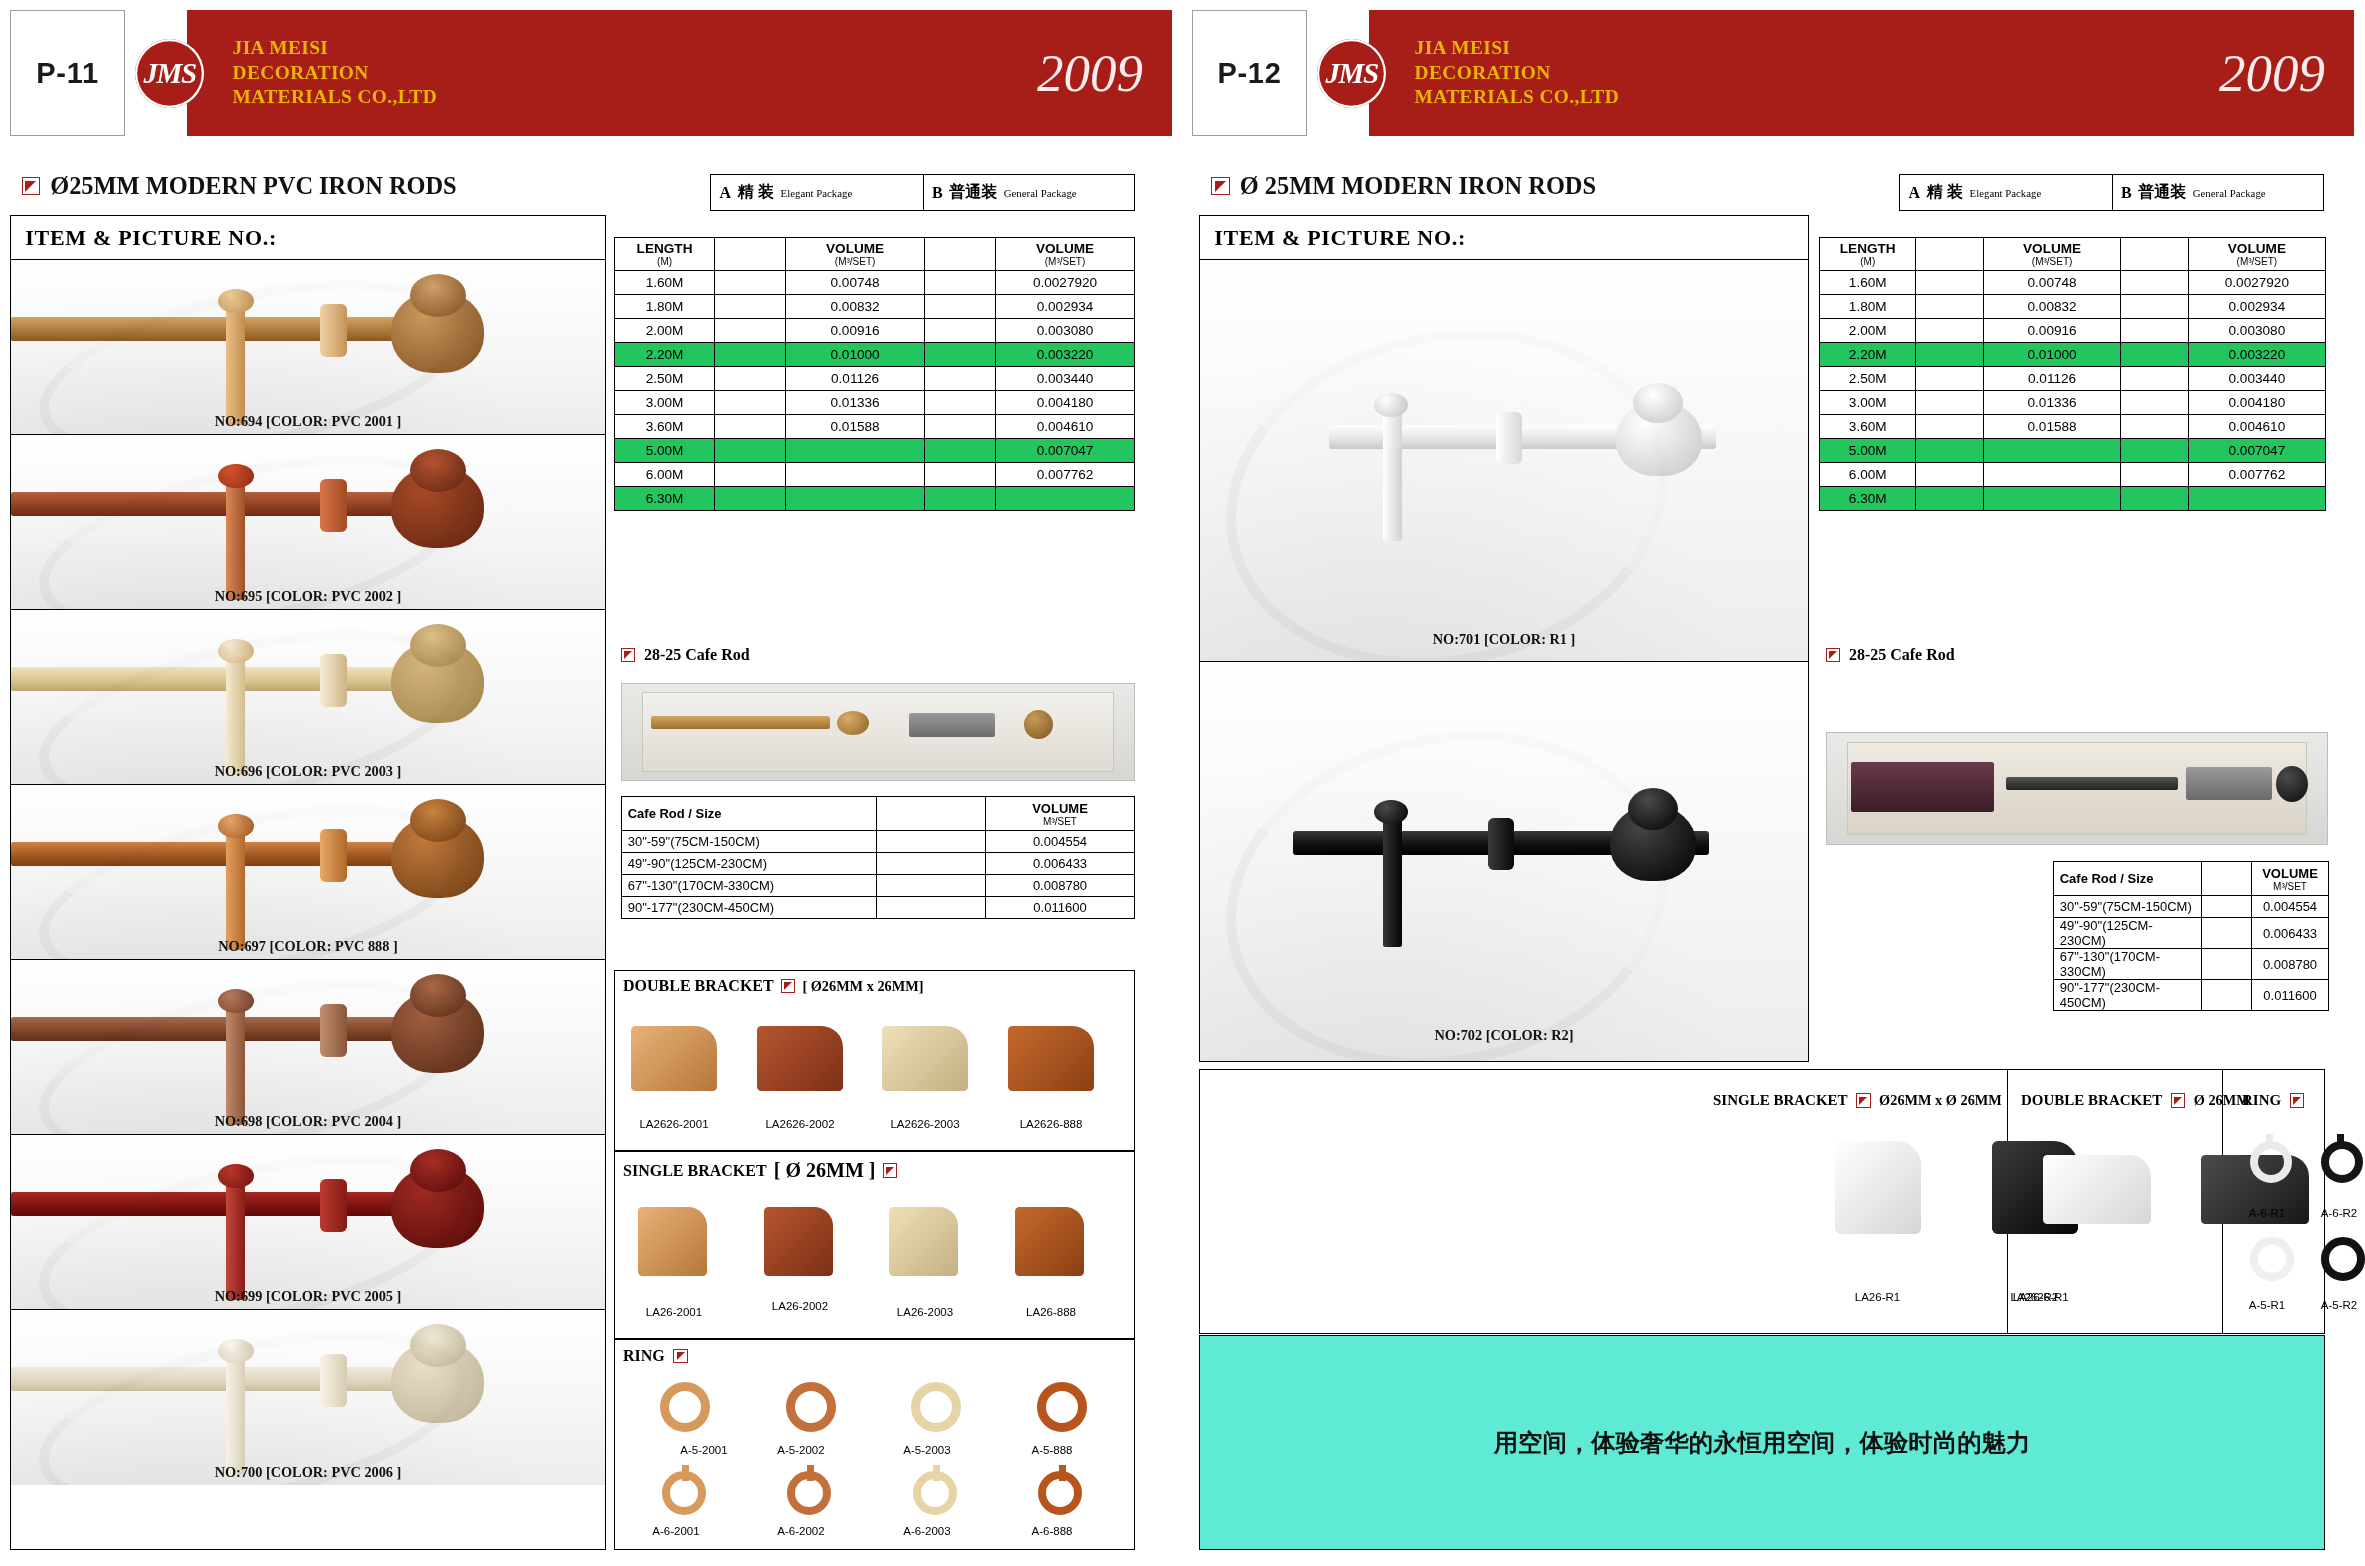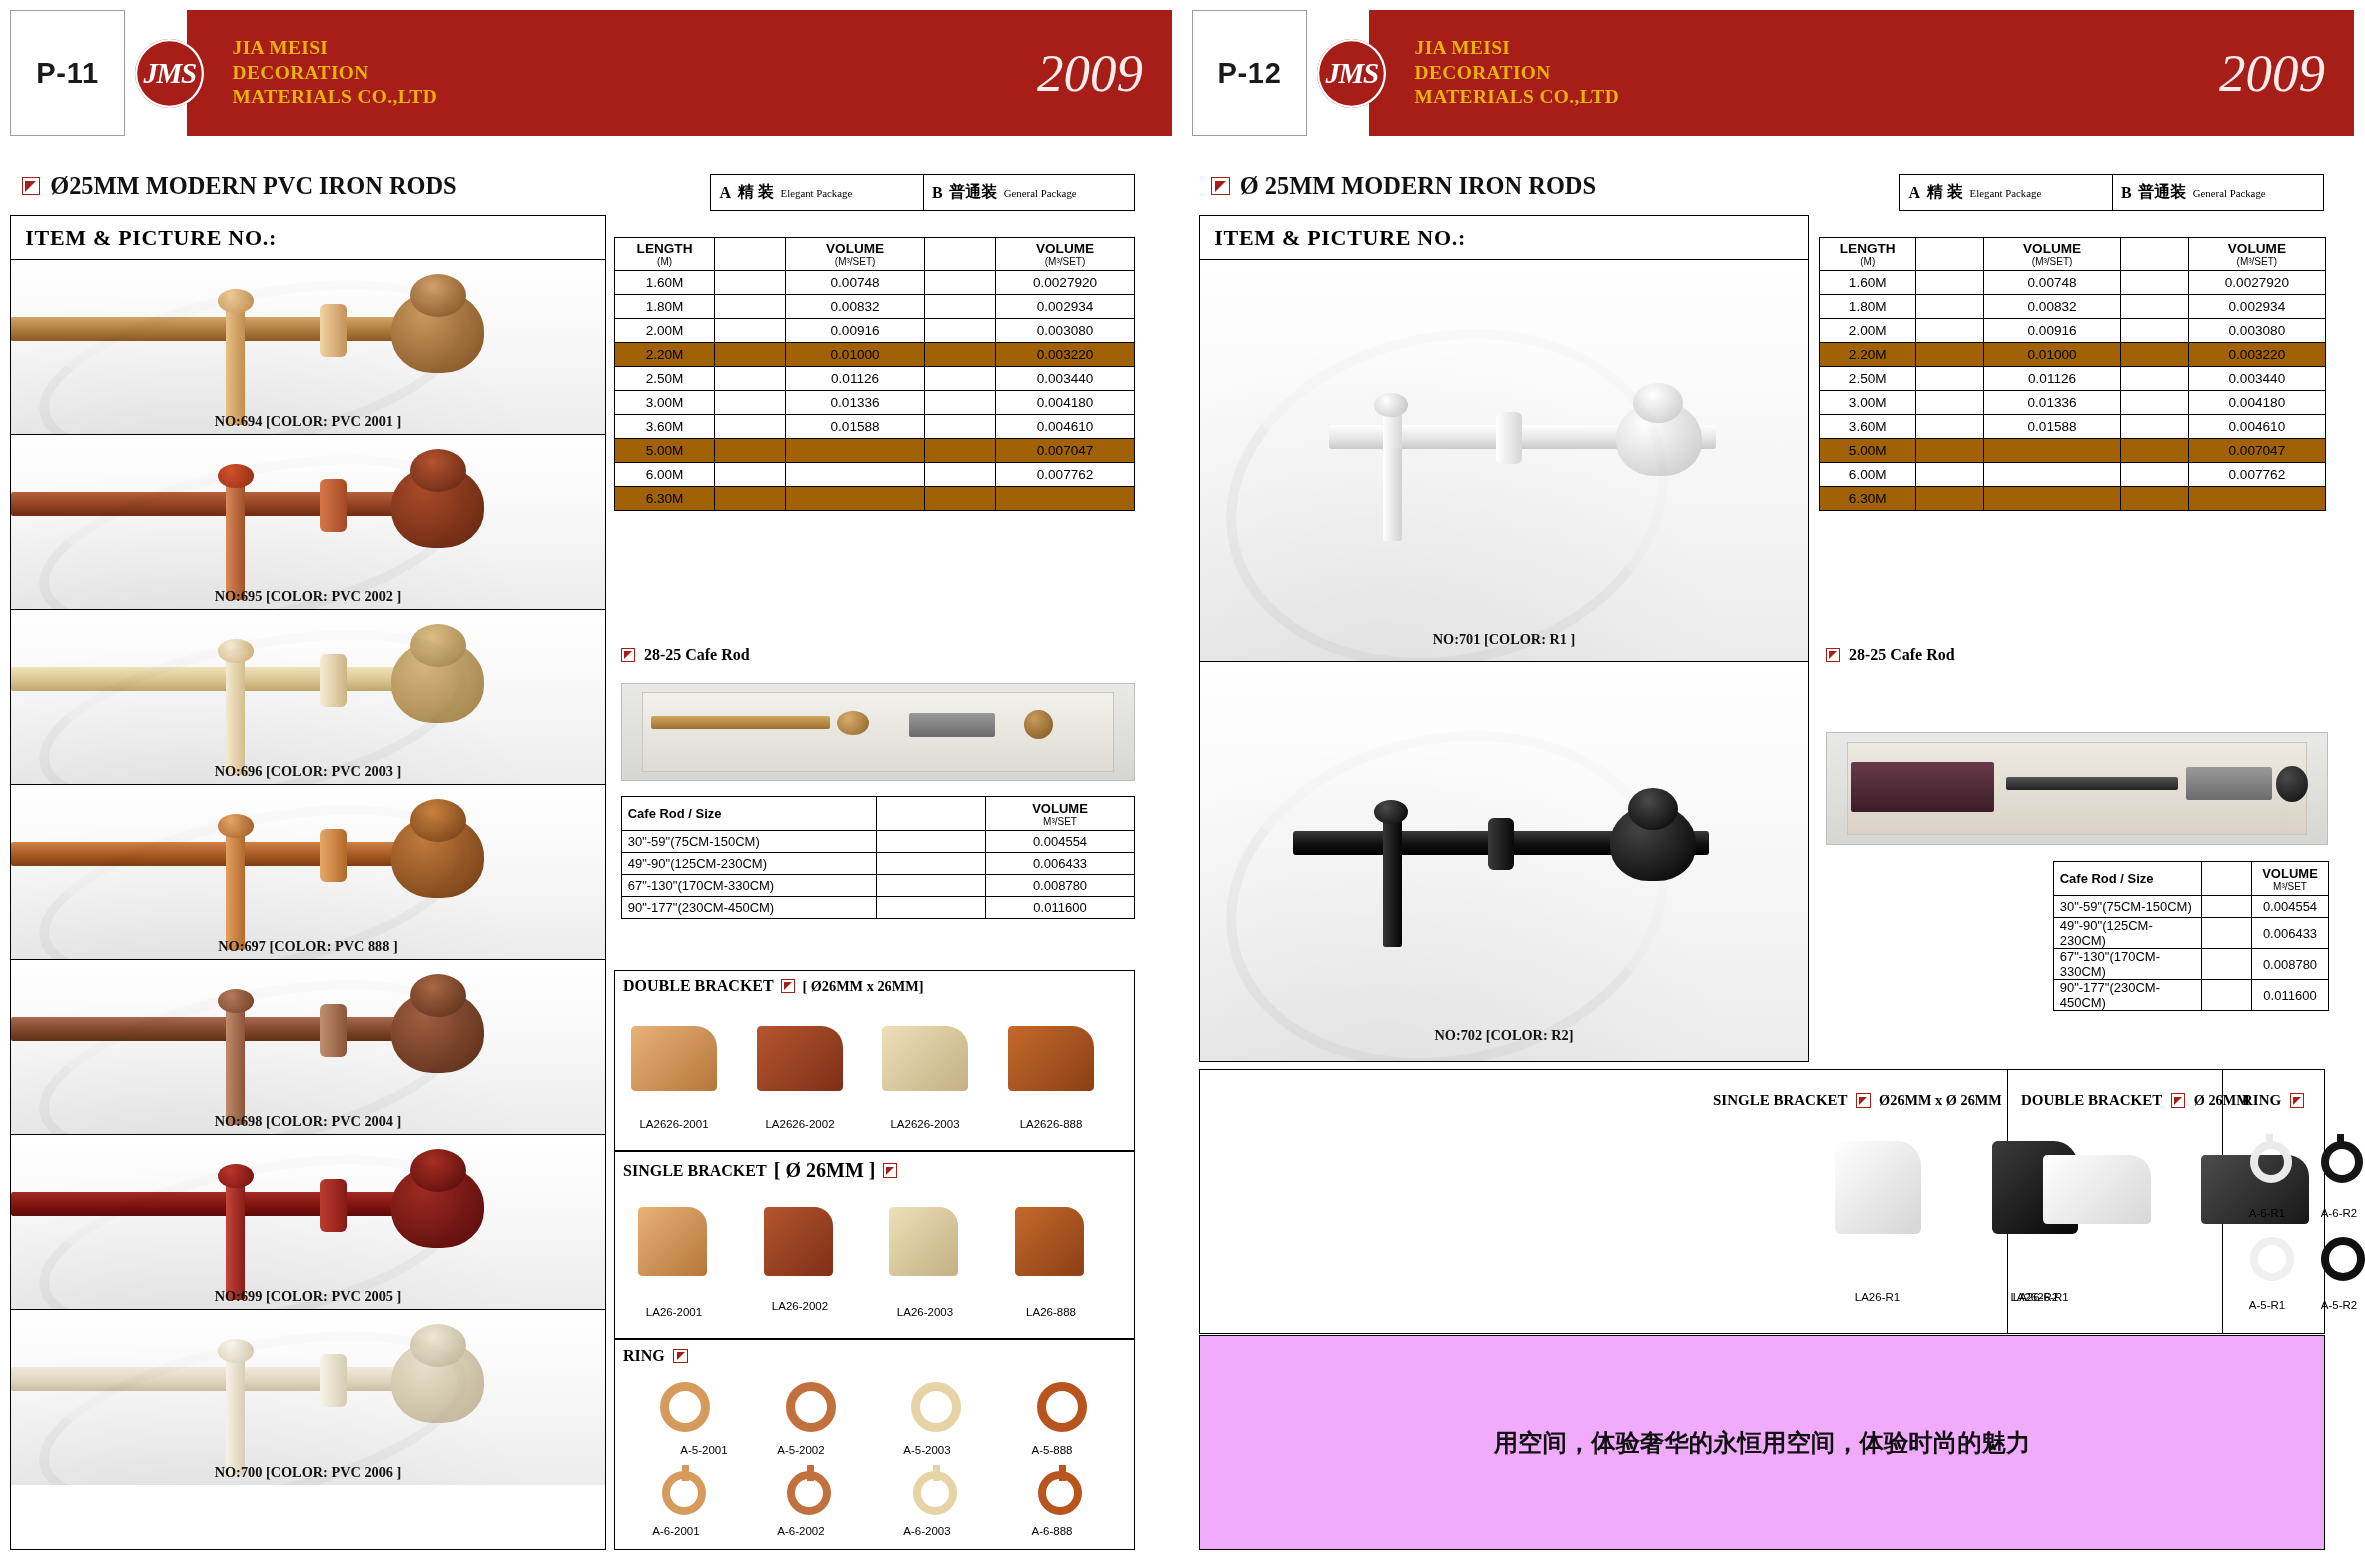--- a/index.html
+++ b/index.html
@@ -86,39 +86,39 @@
     transform:rotate(-12deg);
   }
 
   
   table { border-collapse:collapse; font-family:"Liberation Sans", sans-serif; }
   .voltable { position:absolute; border:0.7px solid #000; }
   .voltable th, .voltable td { border:0.7px solid #000; text-align:center; }
   .voltable th { font-size:13.6px; font-weight:bold; padding:2.9px 1.4px; }
   .voltable td { font-size:13.6px; height:24px; }
   .sub { font-size:10px; font-weight:normal; display:block; }
-  .grayrow td { background:#a16207; }
+  .grayrow td { background:#22c55e; }
 
   .cafetable { position:absolute; border:0.7px solid #000; }
   .cafetable th, .cafetable td { border:0.7px solid #000; font-size:13px; }
   .cafetable th { font-weight:bold; padding:3.6px 5.7px; }
   .cafetable td { height:22px; padding:0 5.7px; }
   .cafetable .ctr { text-align:center; }
 
   .secthdr { position:absolute; display:flex; align-items:center; gap:8.6px;
     font-family:"Liberation Serif", serif; font-weight:bold; font-size:16px; }
 
   .partscap { position:absolute; text-align:center; font-size:11.5px; font-family:"Liberation Sans", sans-serif; }
 
   .photo { position:absolute; background:linear-gradient(180deg,#e9e9e7,#d6d6d2); border:0.7px solid #bdbdbd; overflow:hidden; }
   .photo .pkgstrip { position:absolute; inset:8% 4%; background:linear-gradient(180deg,#f3f1ec,#dedbd3); border:0.7px solid #c9c6be; }
 
   .divider { position:absolute; background:#000; }
 
-  .slogan { position:absolute; background:#f0abfc; border:0.7px solid #000; }
+  .slogan { position:absolute; background:#5eead4; border:0.7px solid #000; }
   .slogan .cn { text-align:center; font-size:24.4px; font-weight:bold; color:#111; font-family:"Liberation Sans", sans-serif; }
   .slogan .en { text-align:center; font-size:18.7px; color:#111; font-family:"Liberation Serif", serif; margin-top:10px; }
 
   .outerbox { position:absolute; border:0.7px solid #000; }
 </style>
 </head>
 <body>
 
 <div class="sheet">
 

